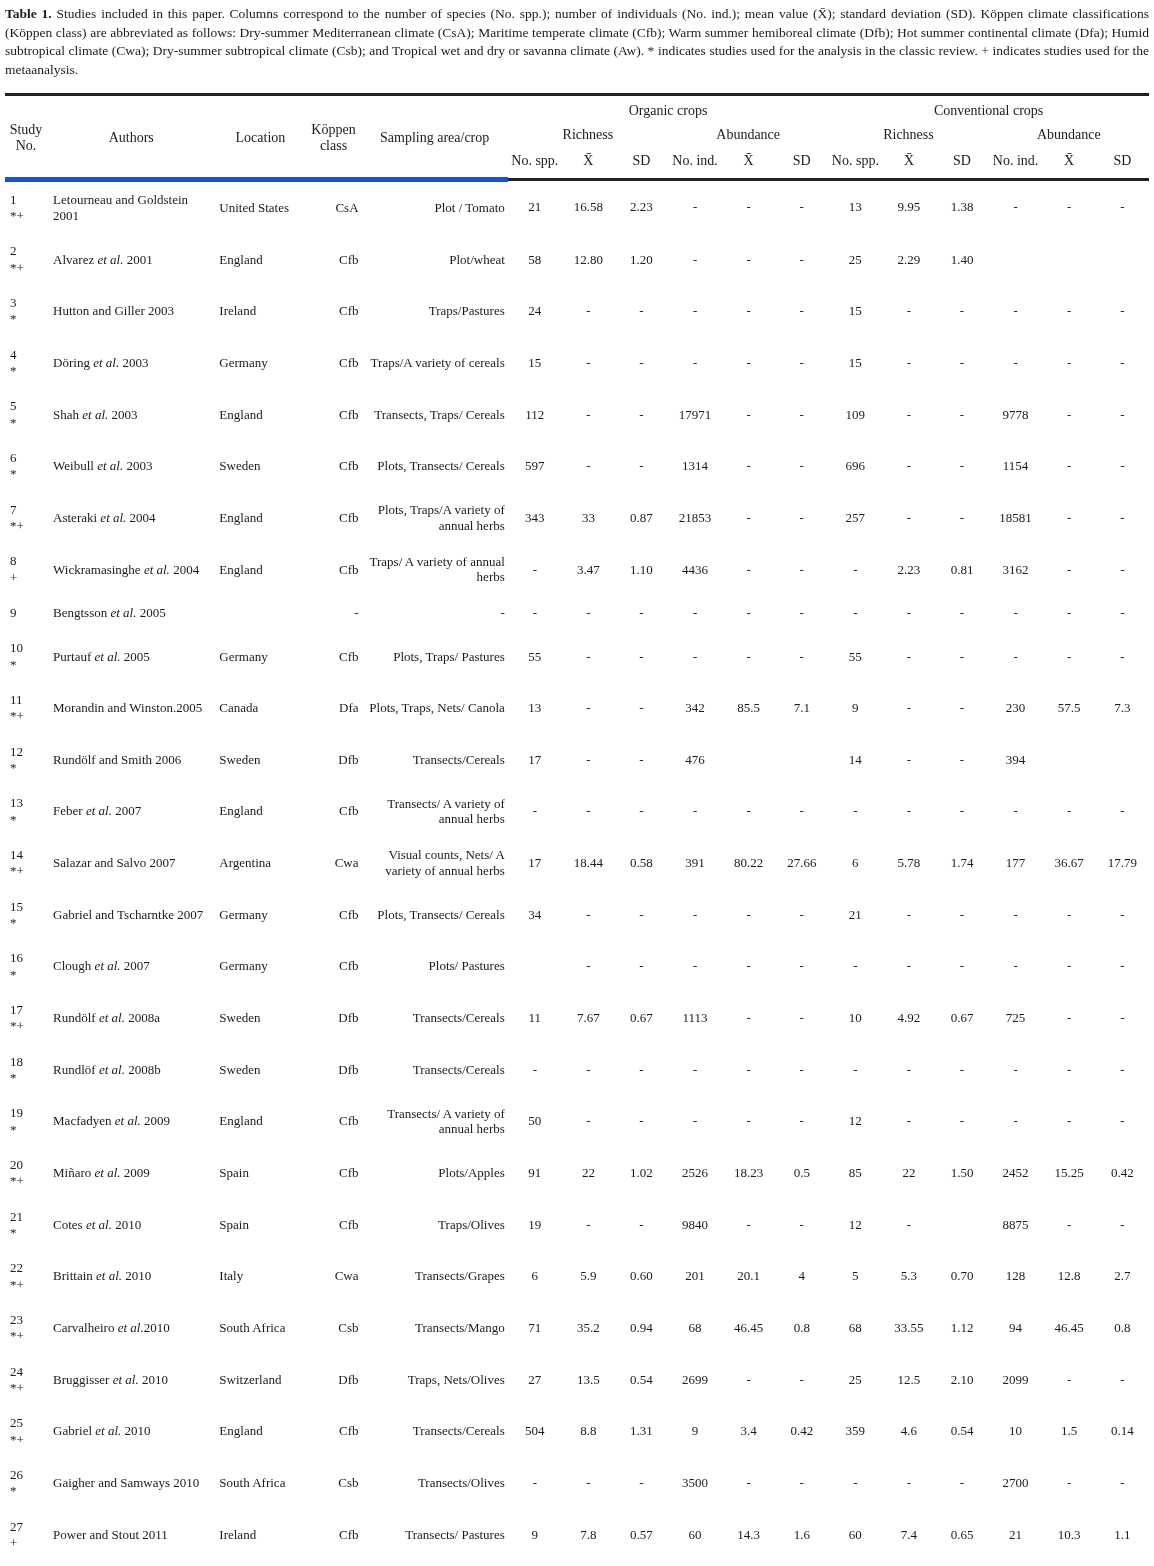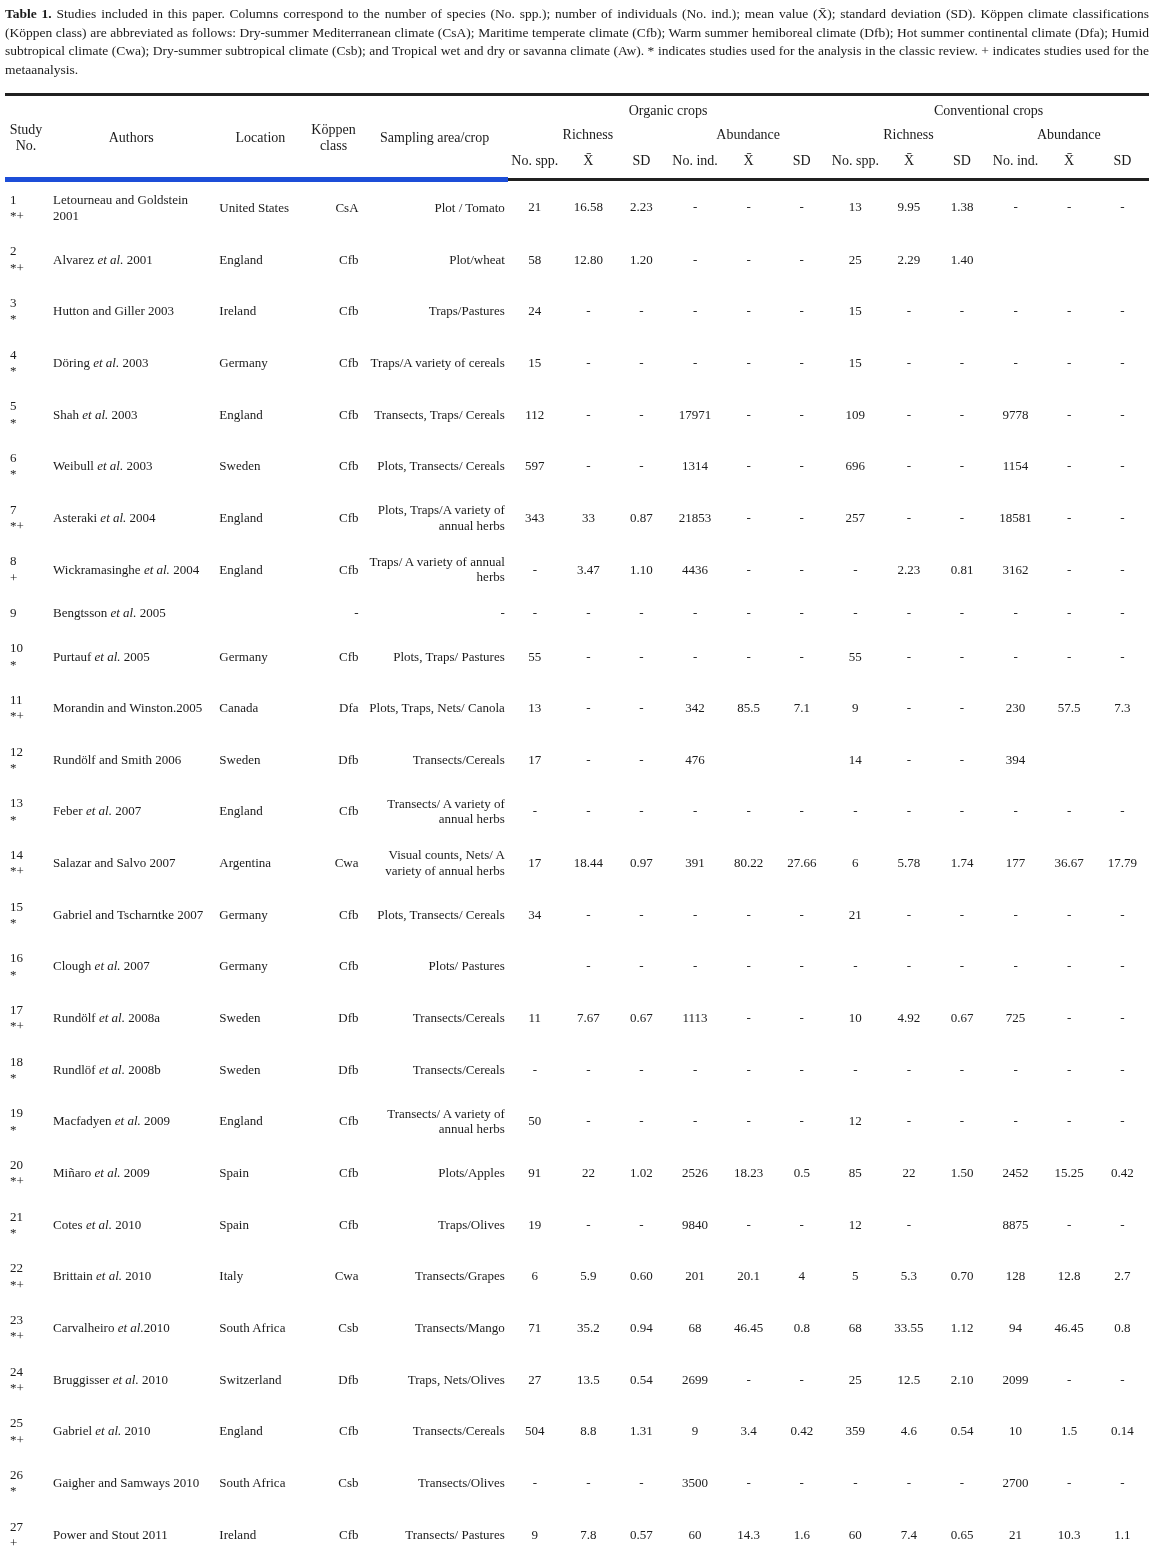--- a/index.html
+++ b/index.html
@@ -370,21 +370,21 @@
           <td class="c-no">
             <div>14</div>
             <div class="marks">*+</div>
           </td>
           <td class="c-auth">Salazar and Salvo 2007</td>
           <td class="c-loc">Argentina</td>
           <td class="c-kop">Cwa</td>
           <td class="c-samp">Visual counts, Nets/ A variety of annual herbs</td>
           <td class="c-num">17</td>
           <td class="c-num">18.44</td>
-          <td class="c-num">0.97</td>
+          <td class="c-num">0.58</td>
           <td class="c-num">391</td>
           <td class="c-num">80.22</td>
           <td class="c-num">27.66</td>
           <td class="c-num">6</td>
           <td class="c-num">5.78</td>
           <td class="c-num">1.74</td>
           <td class="c-num">177</td>
           <td class="c-num">36.67</td>
           <td class="c-num">17.79</td>
         </tr>

